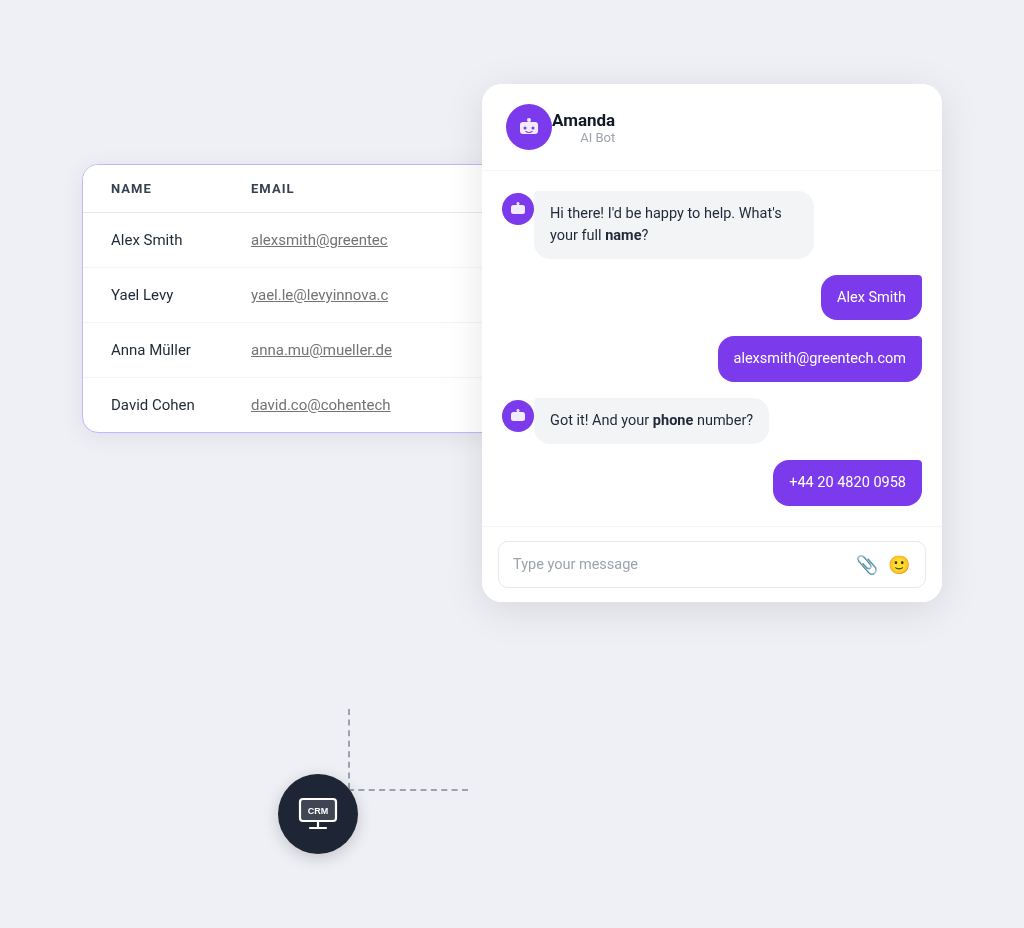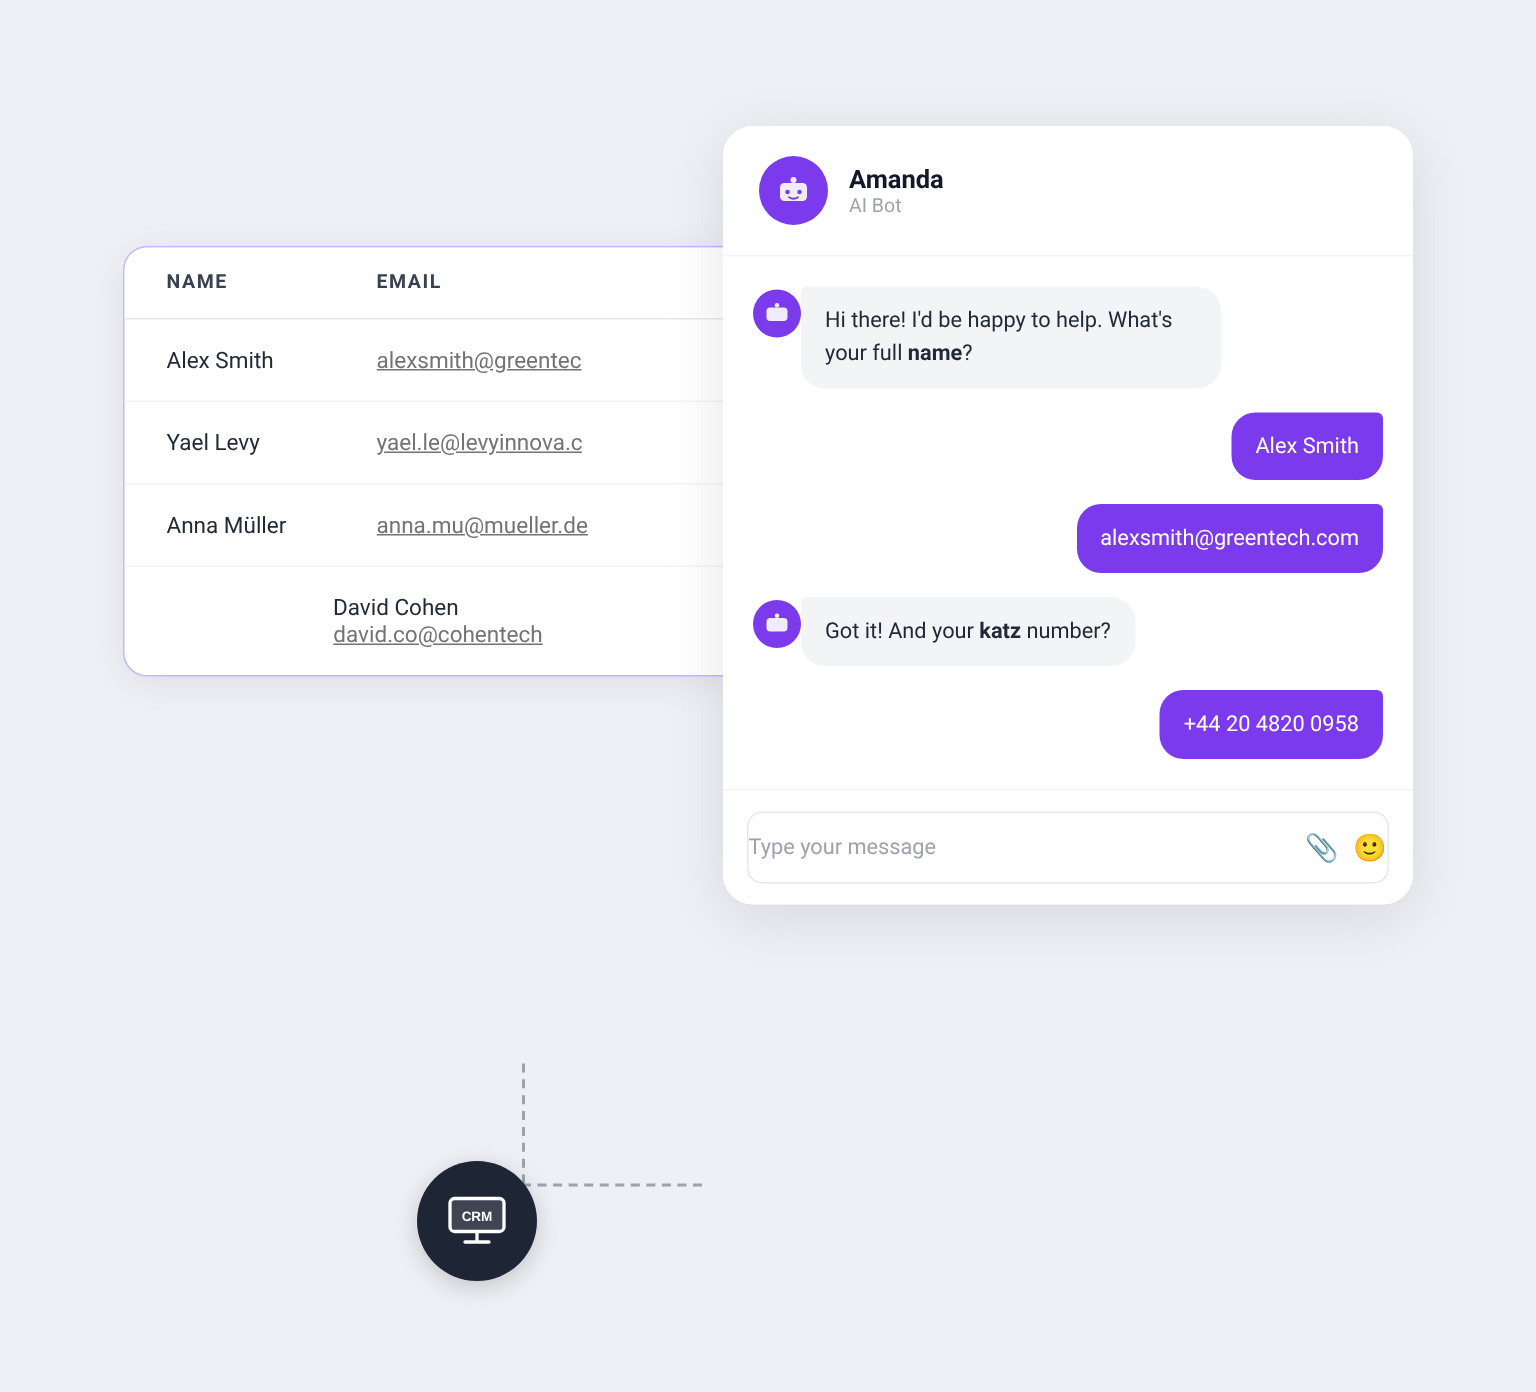--- a/index.html
+++ b/index.html
@@ -60,21 +60,20 @@
 
     .table-row {
       display: flex;
       align-items: center;
       padding: 18px 28px;
       border-bottom: 1px solid #f3f4f6;
     }
 
     .table-row:last-child {
       border-bottom: none;
-      flex-direction: column;
     }
 
     .cell-name {
       font-size: 15px;
       color: #1f2937;
       width: 140px;
       flex-shrink: 0;
     }
 
     .cell-email {
@@ -139,24 +138,24 @@
       overflow: hidden;
       z-index: 3;
       display: flex;
       flex-direction: column;
     }
 
     
     .chat-header {
       display: flex;
       align-items: center;
-      gap: 14px;
       padding: 20px 24px;
       background: #fff;
       border-bottom: 1px solid #f3f4f6;
+      text-align: right;
     }
 
     .bot-avatar {
       width: 46px;
       height: 46px;
       background: #7c3aed;
       border-radius: 50%;
       display: flex;
       align-items: center;
       justify-content: center;
@@ -245,21 +244,21 @@
       background: #fff;
       display: flex;
       align-items: center;
       gap: 10px;
     }
 
     .chat-input {
       flex: 1;
       border: 1.5px solid #e5e7eb;
       border-radius: 10px;
-      padding: 12px 0;
+      padding: 12px 14px;
       font-size: 14.5px;
       color: #9ca3af;
       outline: none;
       background: #fff;
       display: flex;
       align-items: center;
       justify-content: space-between;
       gap: 44px;
     }
 
@@ -367,21 +366,21 @@
       </div>
 
       <div class="message-row bot">
         <div class="msg-avatar">
           <svg width="16" height="16" viewBox="0 0 16 16" fill="none">
             <rect x="1" y="4" width="14" height="9" rx="2.5" fill="white" opacity="0.9"></rect>
             <circle cx="8" cy="2.5" r="1.5" fill="white" opacity="0.9"></circle>
           </svg>
         </div>
         <div class="bubble bot-bubble">
-          Got it! And your <b>katz</b> number?
+          Got it! And your <b>phone</b> number?
         </div>
       </div>
 
       <div class="message-row user">
         <div class="bubble user-bubble">+44 20 4820 0958</div>
       </div>
 
     </div>
 
     <div class="chat-input-area">

